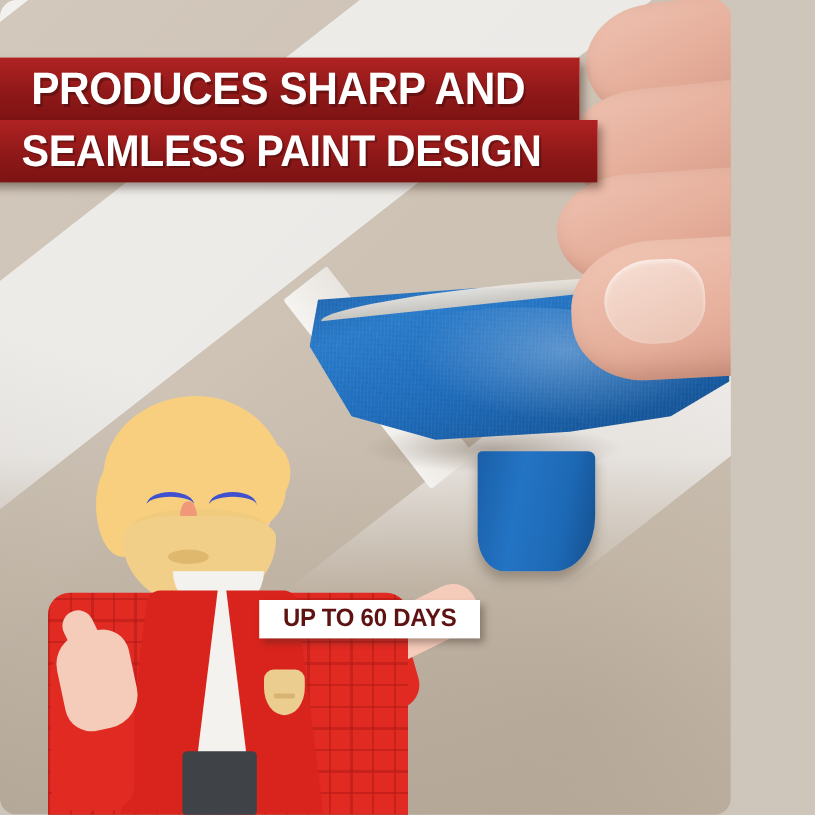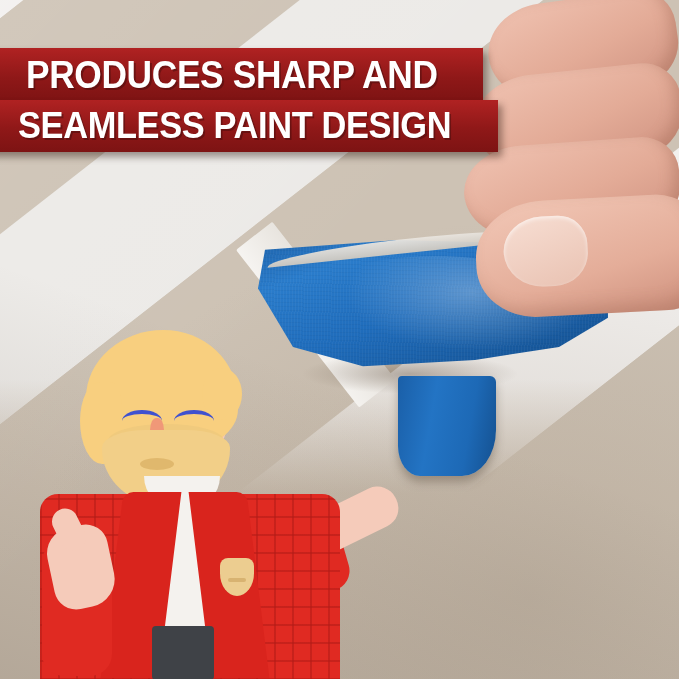--- a/index.html
+++ b/index.html
@@ -1,21 +1,21 @@
 <!DOCTYPE html>
 <html><head>
 <meta charset="utf-8">
 <style>
   html,body{margin:0;padding:0;}
   body{
     width:679px;height:679px;overflow:hidden;
     font-family:"Liberation Sans","DejaVu Sans",sans-serif;
     background:#cfc6bb;
   }
-  #stage{position:relative;width:679px;height:679px;overflow:hidden;}
+  #stage{position:relative;width:609px;height:679px;overflow:hidden;border-radius:14px;}
 
   
   .wall{position:absolute;inset:0;background:#cdc3b7;}
   .wall-base{position:absolute;inset:0;
     background:linear-gradient(180deg,#d3cabf 0%,#cfc5b9 45%,#cbc0b3 100%);}
   .stripes{position:absolute;left:-320px;top:-260px;width:1320px;height:1320px;
     transform:rotate(-38deg);transform-origin:50% 50%;}
   .stripe{position:absolute;left:0;width:1320px;}
   .s-white{background:#f2f0ee;}
   .s-tan{background:#cdc2b4;}
@@ -221,14 +221,17 @@
     </div>
   </div>
 
   <div class="banner banner1">
     <span class="htxt">PRODUCES SHARP AND</span>
   </div>
   <div class="banner banner2">
     <span class="htxt">SEAMLESS PAINT DESIGN</span>
   </div>
 
+  <div class="callout c2">
+    <span class="ctxt">UP TO 60 DAYS</span>
+  </div>
 
 </div>
 
 </body></html>

